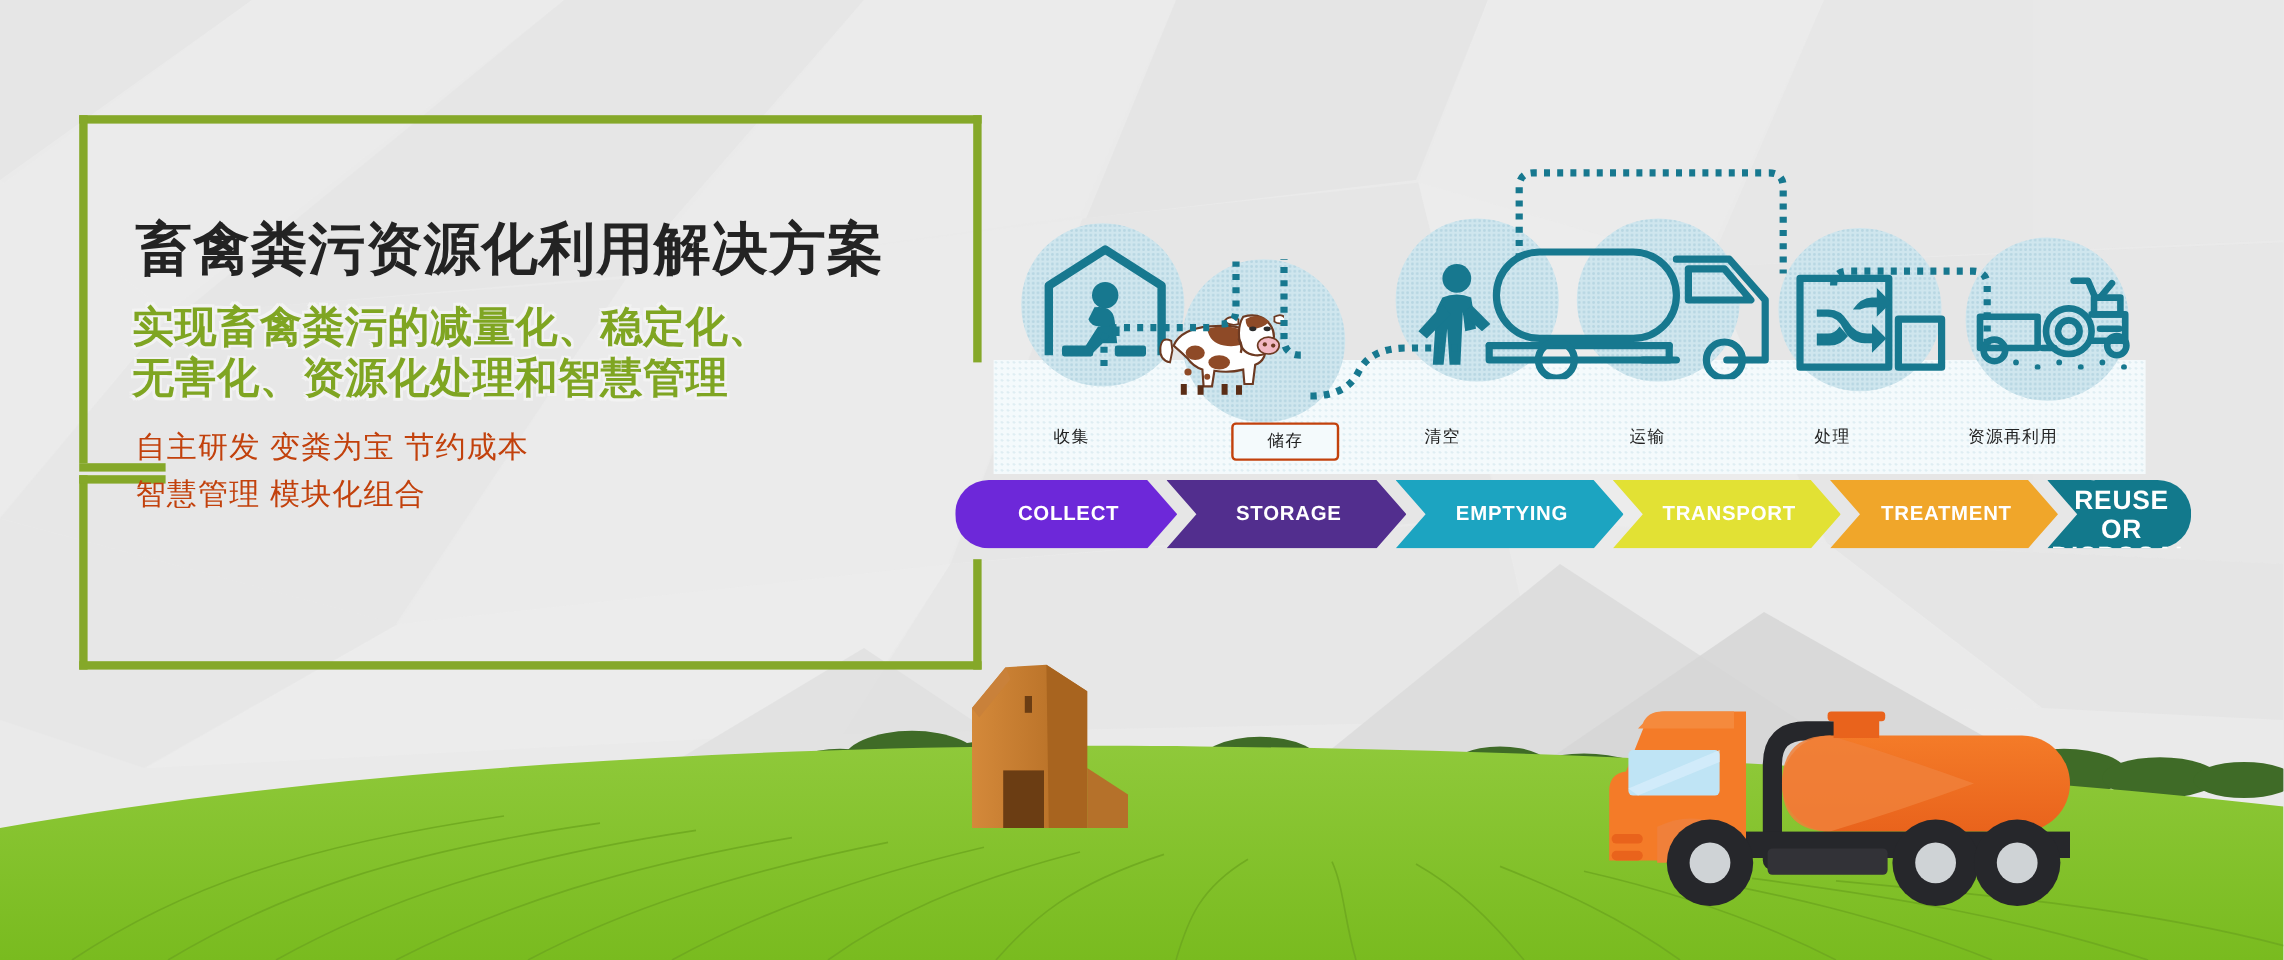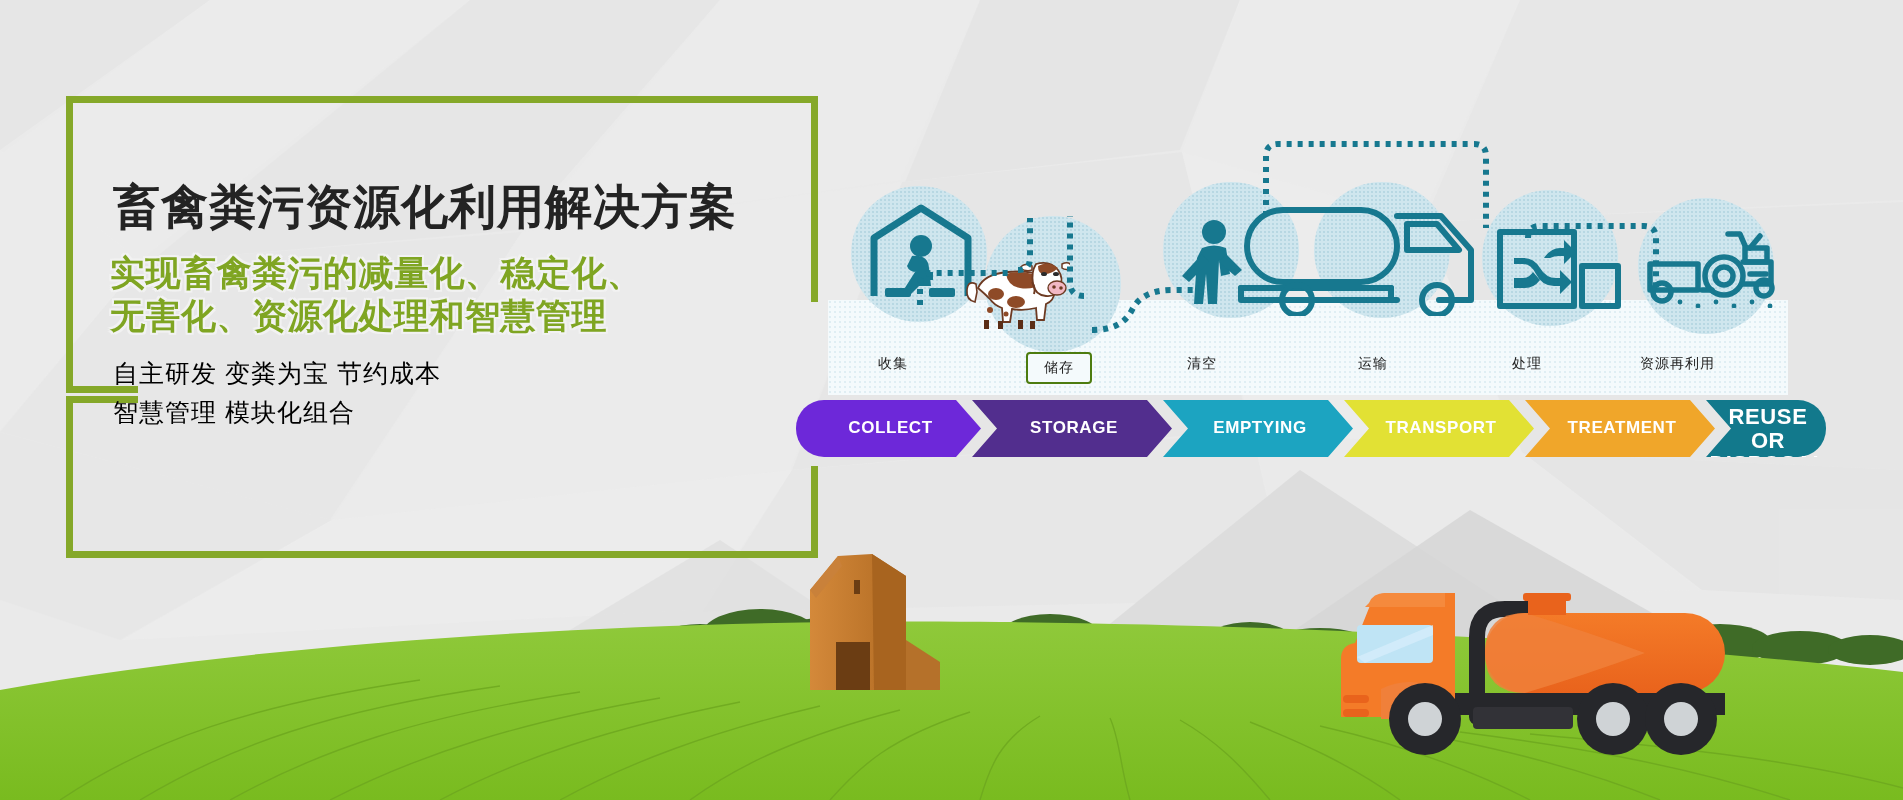--- a/index.html
+++ b/index.html
@@ -29,21 +29,21 @@
     font-size:35px;line-height:1.22;font-weight:bold;color:#7fa522;
     letter-spacing:0.5px;white-space:pre-line;
     text-shadow:
       -2px -2px 0 #f2f2f2, 2px -2px 0 #f2f2f2,
       -2px  2px 0 #f2f2f2, 2px  2px 0 #f2f2f2,
        0px -2px 0 #f2f2f2, 0px  2px 0 #f2f2f2,
       -2px  0px 0 #f2f2f2, 2px  0px 0 #f2f2f2;
   }
   .tagline{
     position:absolute;left:113px;top:354px;
-    font-size:25px;line-height:1.55;color:#000000;
+    font-size:25px;line-height:1.55;color:#c2410c;
     white-space:pre-line;letter-spacing:1px;
   }
 
   
   .diagram-panel{
     position:absolute;left:828px;top:300px;width:960px;height:95px;
     background:#f4fafc;
   }
   .diagram-panel:after{
     content:"";position:absolute;inset:0;
@@ -64,22 +64,22 @@
   }
 
   .ico{position:absolute;}
 
   
   .cn-label{
     position:absolute;font-size:14px;color:#222;letter-spacing:1px;
     text-align:center;white-space:nowrap;
   }
   .cn-label.boxed{
-    border:2px solid #4d7c0f;border-radius:4px;background:#f4fafc;
-    padding:5px 16px;
+    border:2px solid #c2410c;border-radius:4px;background:#f4fafc;
+    padding:5px 28px;
   }
 
   
   .chev-wrap{position:absolute;left:796px;top:400px;width:1030px;height:57px;}
   .chev{
     position:absolute;top:0;height:57px;
     display:flex;align-items:center;justify-content:center;
     color:#ffffff;font-weight:bold;font-size:17px;letter-spacing:.6px;
     text-align:center;line-height:1.08;
   }

